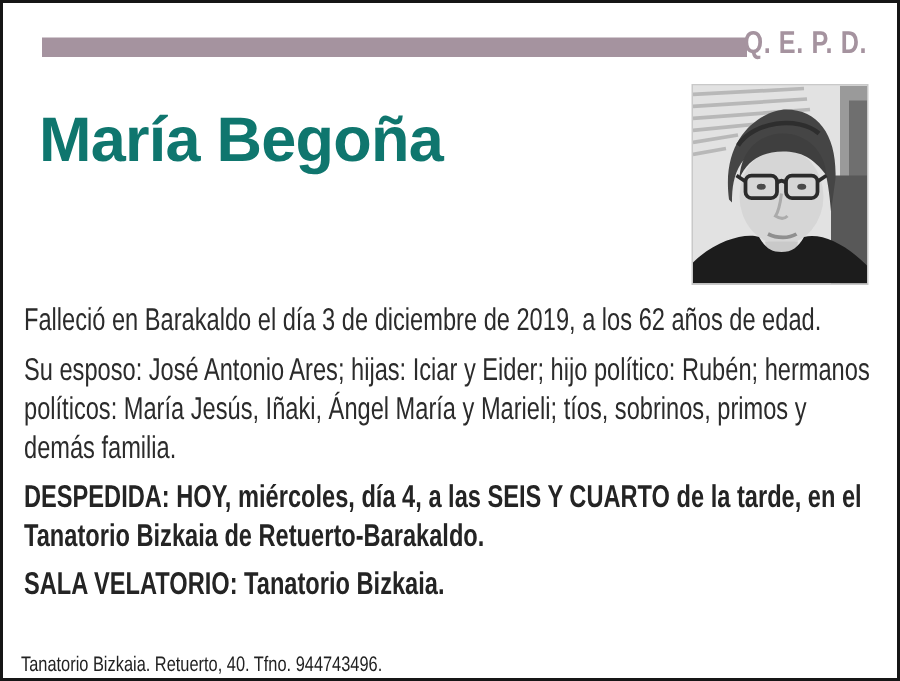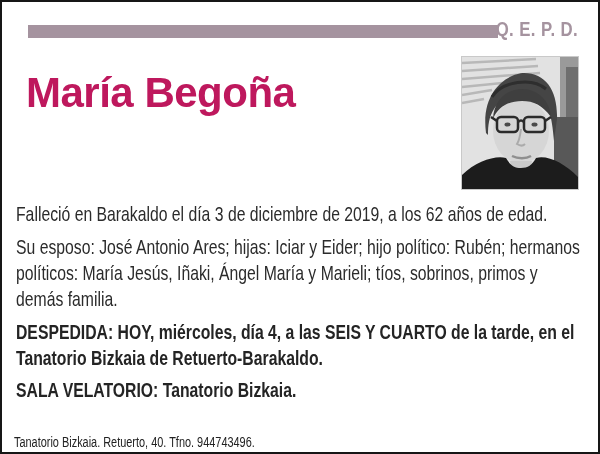--- a/index.html
+++ b/index.html
@@ -16,21 +16,21 @@
   .qepd-label {
     position:absolute; top:15px; right:20px;
     font-size:21px; font-weight:700; color:#a5939f;
     transform:scaleX(0.8); transform-origin:100% 50%;
     letter-spacing:0.5px; white-space:nowrap;
   }
   
   .name {
     position:absolute; left:24px; top:64px;
     font-size:42px; line-height:54px; font-weight:700;
-    color:#be185d; letter-spacing:-0.5px; white-space:nowrap;
+    color:#0f766e; letter-spacing:-0.5px; white-space:nowrap;
   }
   
   .photo {
     position:absolute; top:55px; right:20px; width:116px; height:132px;
     outline:1px solid #c9c9c9; background:#e2e2e2;
   }
   .photo svg { display:block; width:100%; height:100%; }
   
   .content {
     position:absolute; left:14px; top:199px; width:755px;

